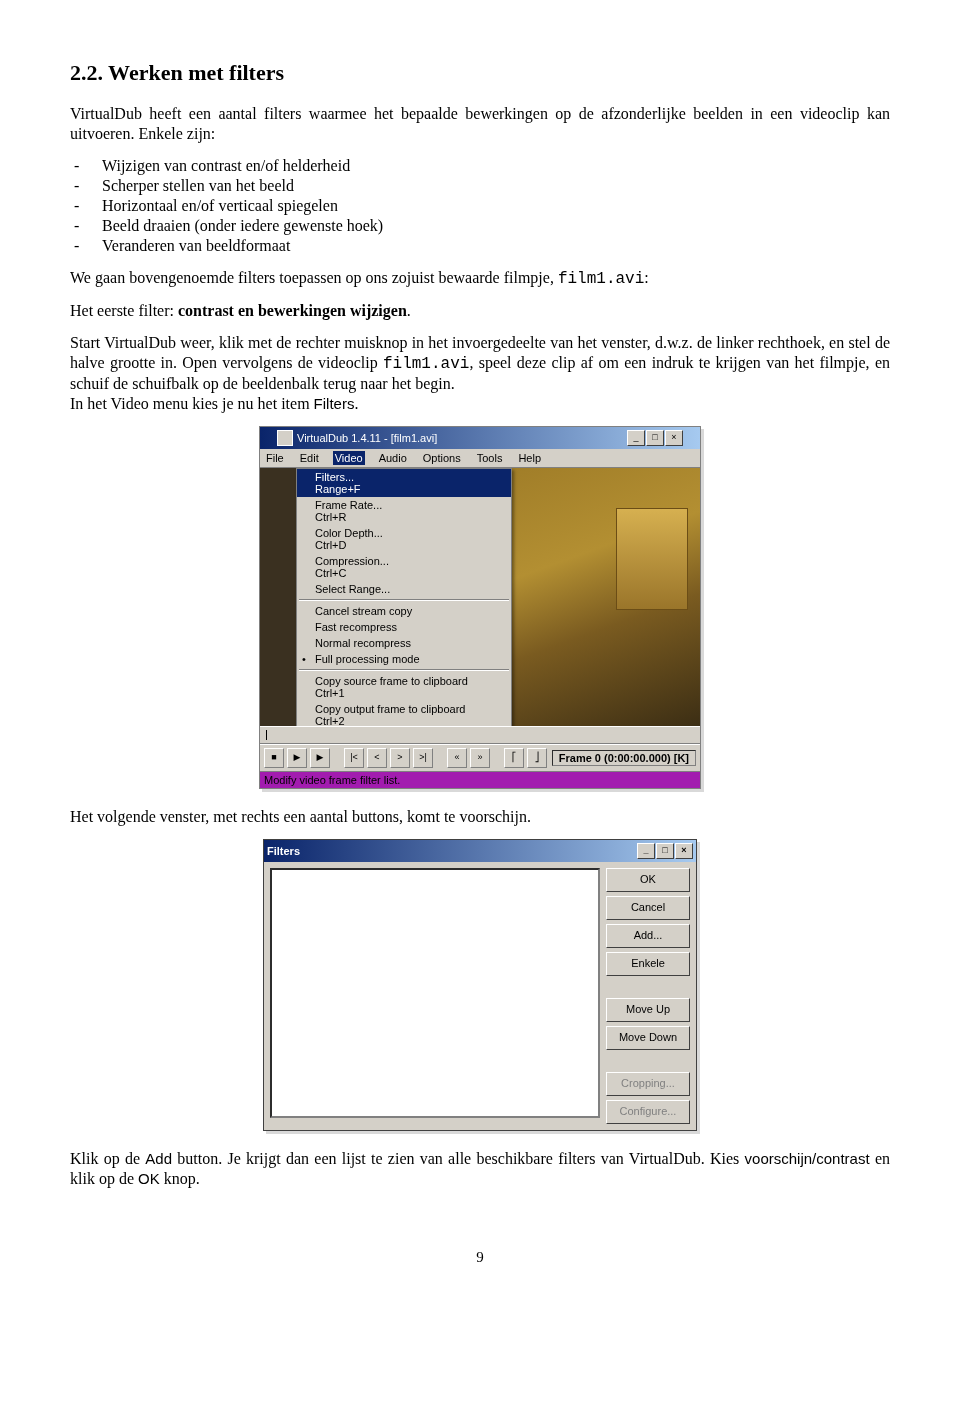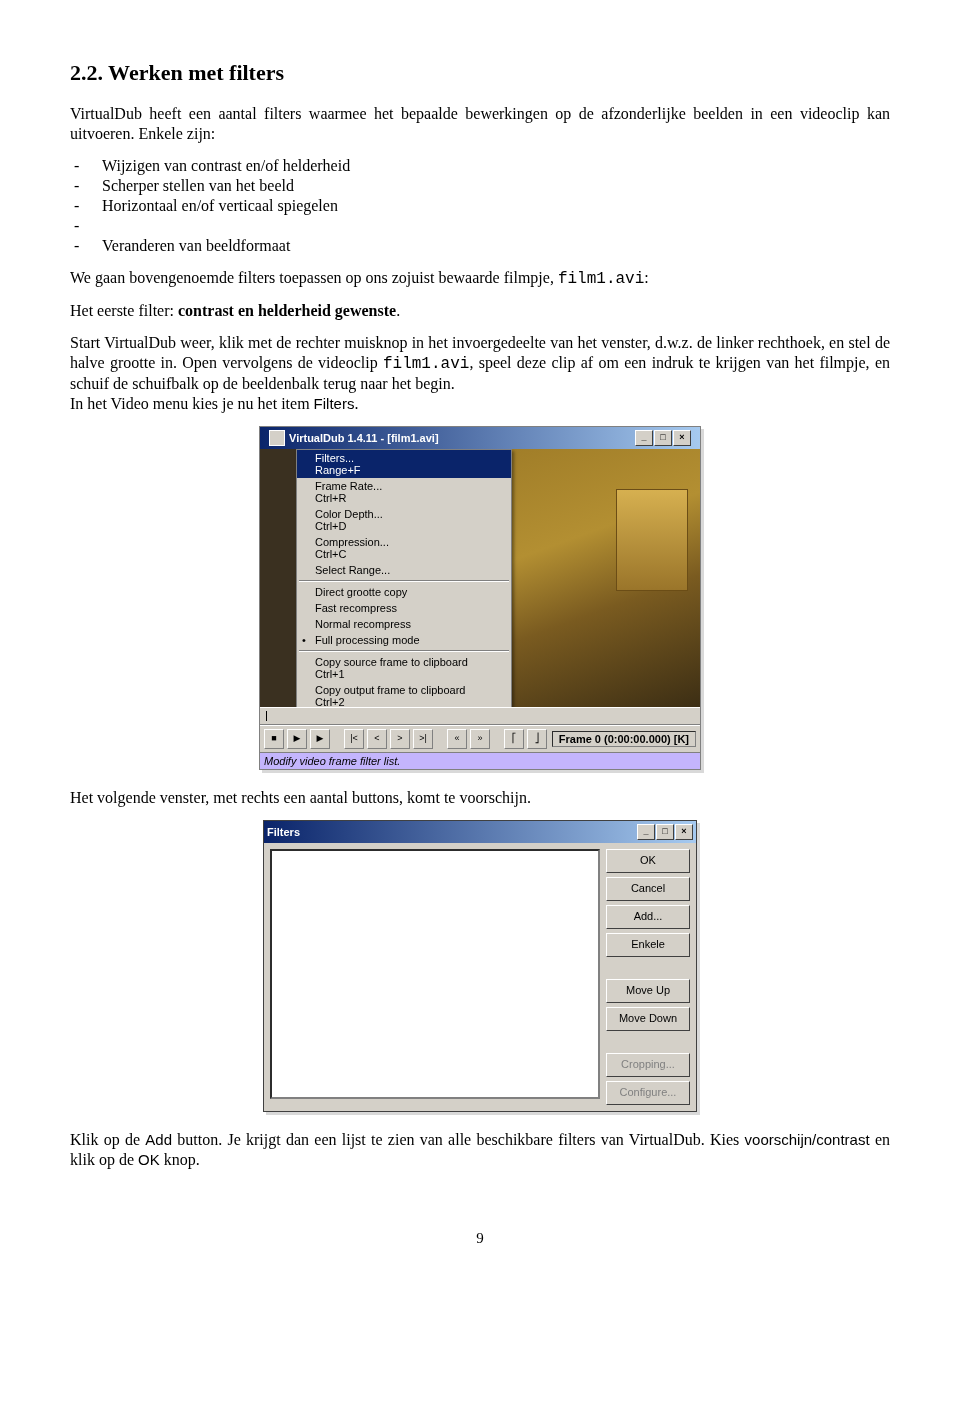--- a/index.html
+++ b/index.html
@@ -51,22 +51,22 @@
     background: #d4d0c8;
     border: 1px solid #808080;
     width: 440px;
     box-shadow: 3px 3px 0 rgba(0,0,0,0.15);
   }
   .title-bar {
     display: flex;
     align-items: center;
     background: linear-gradient(to right,#0a246a,#a6caf0);
     color: #fff;
-    font-weight: bold;
-    padding: 2px 9px;
+    font-weight: normal;
+    padding: 2px 17px;
     height: 18px;
   }
   .title-icon {
     width: 14px; height: 14px;
     background: #d4d0c8;
     border: 1px solid #fff;
     margin-right: 4px;
   }
   .title-text { flex: 1; font-size: 11px; }
   .title-btns { display: flex; gap: 1px; }
@@ -183,22 +183,21 @@
     border: 1px inset #808080;
     background: #d4d0c8;
     padding: 1px 6px;
     font-size: 11px;
     font-weight: bold;
   }
   .vd-status {
     border-top: 1px solid #808080;
     padding: 2px 4px;
     font-size: 11px;
-    background: #c4b5fd;
-    font-style: italic;
+    background: #a21caf;
   }
   
   .filters-dialog {
     display: inline-block;
     text-align: left;
     font-family: Tahoma, Arial, sans-serif;
     font-size: 11px;
     background: #d4d0c8;
     border: 1px solid #404040;
     width: 432px;
@@ -263,51 +262,61 @@
     <div class="list-row">
       <div class="list-dash">-</div>
       <div>Scherper stellen van het beeld</div>
     </div>
     <div class="list-row">
       <div class="list-dash">-</div>
       <div>Horizontaal en/of verticaal spiegelen</div>
     </div>
     <div class="list-row">
       <div class="list-dash">-</div>
+      <div>Beeld draaien (onder iedere gewenste hoek)</div>
     </div>
     <div class="list-row">
       <div class="list-dash">-</div>
       <div>Veranderen van beeldformaat</div>
     </div>
   </div>
 
 <p>
   <span>We gaan bovengenoemde filters toepassen op ons zojuist bewaarde filmpje, </span><span class="mono">film1.avi</span><span>:</span>
 </p>
 
 <p>
-  <span>Het eerste filter: </span><strong>contrast en helderheid gewenste</strong><span>.</span>
+  <span>Het eerste filter: </span><strong>contrast en bewerkingen wijzigen</strong><span>.</span>
 </p>
 
 <p>
   <span>Start VirtualDub weer, klik met de rechter muisknop in het invoergedeelte van het venster, d.w.z. de linker rechthoek, en stel de halve grootte in. Open vervolgens de videoclip </span><span class="mono">film1.avi</span><span>, speel deze clip af om een indruk te krijgen van het filmpje, en schuif de schuifbalk op de beeldenbalk terug naar het begin.</span><br>
   <span>In het Video menu kies je nu het item </span><span class="sans">Filters</span><span>.</span>
 </p>
 
 <div class="figure-wrap">
   <div class="vd-window">
     <div class="title-bar">
       <div class="title-icon"></div>
       <div class="title-text">VirtualDub 1.4.11 - [film1.avi]</div>
       <div class="title-btns">
         <div class="title-btn">_</div>
         <div class="title-btn">□</div>
         <div class="title-btn">×</div>
       </div>
     </div>
+    <div class="menu-bar" id="vd-menubar">
+        <div class="menu-item">File</div>
+        <div class="menu-item">Edit</div>
+        <div class="menu-item open">Video</div>
+        <div class="menu-item">Audio</div>
+        <div class="menu-item">Options</div>
+        <div class="menu-item">Tools</div>
+        <div class="menu-item">Help</div>
+      </div>
     <div class="vd-body">
       <div class="vd-still"></div>
       <div class="dropdown" id="vd-dropdown">
           <div class="dd-row sel">
             <span class="dd-short">Filters...</span>
             <span class="dd-key">Range+F</span>
           </div>
           <div class="dd-row">
             <span class="dd-short">Frame Rate...</span>
             <span class="dd-key">Ctrl+R</span>
@@ -319,21 +328,21 @@
           <div class="dd-row">
             <span class="dd-short">Compression...</span>
             <span class="dd-key">Ctrl+C</span>
           </div>
           <div class="dd-row">
             <span class="dd-short">Select Range...</span>
             <span class="dd-key"></span>
           </div>
           <div class="dd-sep"></div>
           <div class="dd-row">
-            <span class="dd-short">Direct grootte copy</span>
+            <span class="dd-short">Cancel stream copy</span>
             <span class="dd-key"></span>
           </div>
           <div class="dd-row">
             <span class="dd-short">Fast recompress</span>
             <span class="dd-key"></span>
           </div>
           <div class="dd-row">
             <span class="dd-short">Normal recompress</span>
             <span class="dd-key"></span>
           </div>

